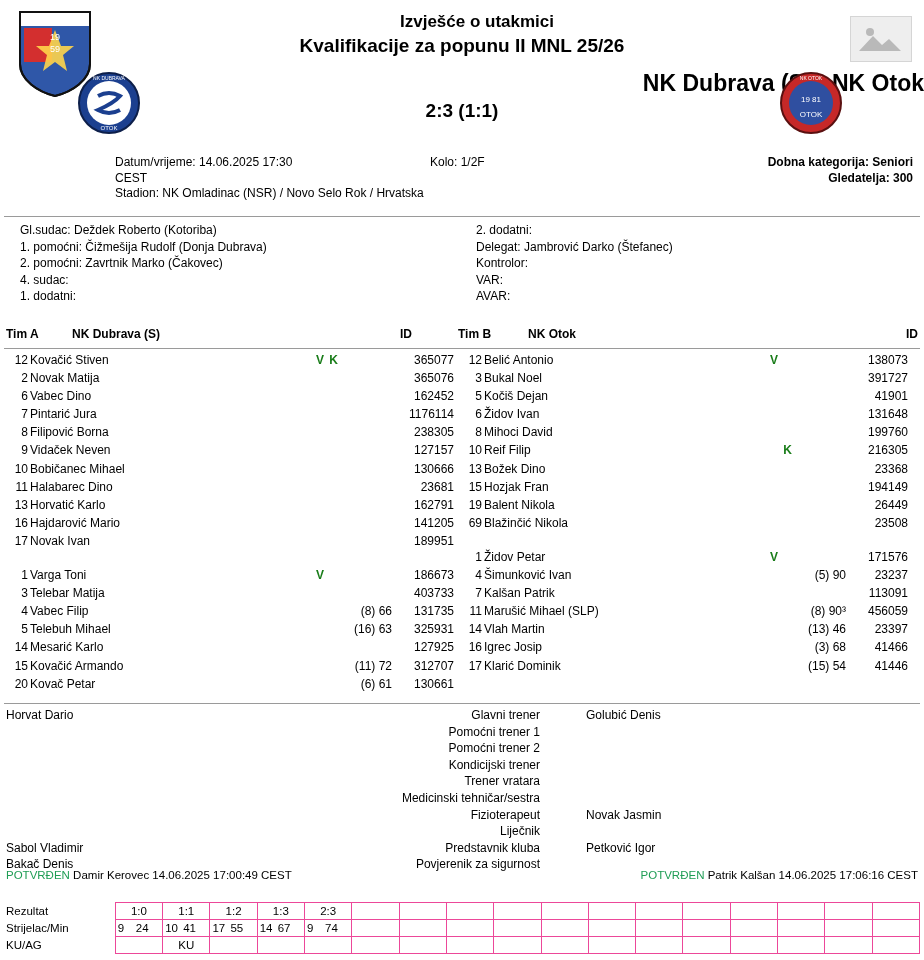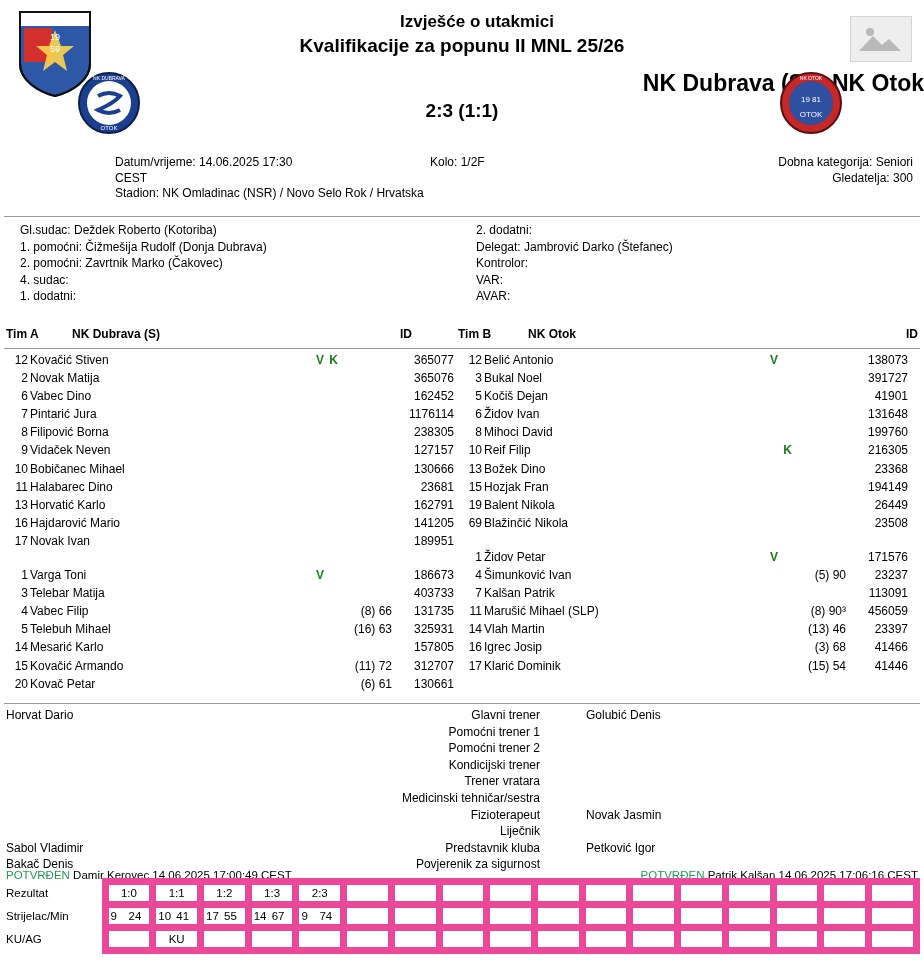--- a/index.html
+++ b/index.html
@@ -101,20 +101,21 @@
     position: absolute;
     left: 430px;
     top: 0;
     width: 200px;
   }
   .meta .col-c {
     position: absolute;
     right: 11px;
     top: 0;
     text-align: right;
+    font-weight: bold;
   }
   .meta .line { line-height: 16px; }
   .meta .stadium {
     position: absolute;
     left: 115px;
     top: 32px;
     width: 700px;
   }
   hr.rule {
     border: none;
@@ -250,21 +251,21 @@
   
   .restable {
     position: absolute;
     left: 4px;
     bottom: 6px;
     width: 916px;
     border-collapse: collapse;
     font-size: 11.5px;
   }
   .restable td {
-    border: 7px solid #ec4899;
+    border: 1px solid #ec4899;
     height: 16px;
     padding: 0 2px;
     text-align: center;
     white-space: nowrap;
   }
   .restable td.label {
     border: none;
     text-align: left;
     width: 92px;
     padding-left: 2px;
@@ -457,21 +458,21 @@
           </div>
         <div class="prow">
             <span class="num">5</span>
             <span class="nm">Telebuh Mihael</span>
             <span class="sub">(16)  63</span>
             <span class="id">325931</span>
           </div>
         <div class="prow">
             <span class="num">14</span>
             <span class="nm">Mesarić Karlo</span>
-            <span class="id">157805</span>
+            <span class="id">127925</span>
           </div>
         <div class="prow">
             <span class="num">15</span>
             <span class="nm">Kovačić Armando</span>
             <span class="sub">(11)  72</span>
             <span class="id">312707</span>
           </div>
         <div class="prow">
             <span class="num">20</span>
             <span class="nm">Kovač Petar</span>

